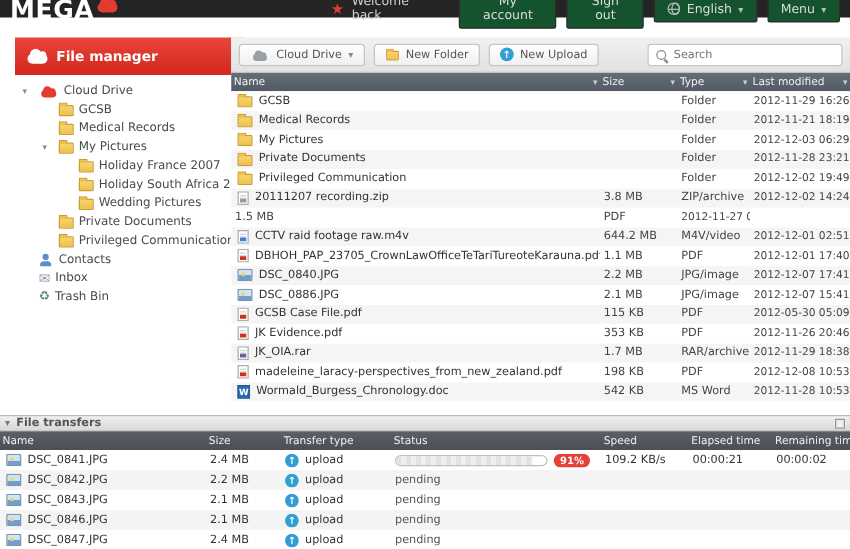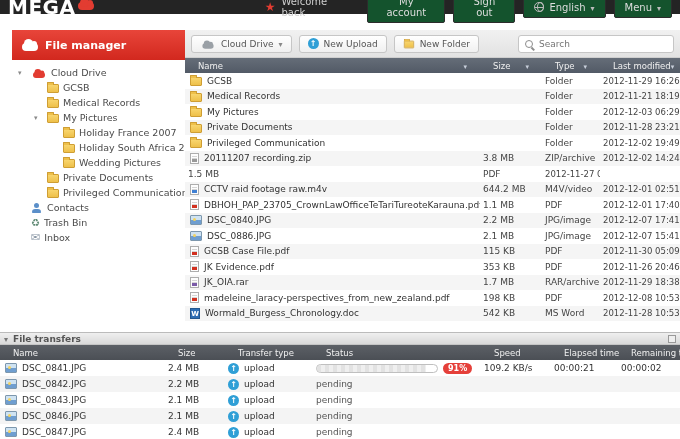--- a/index.html
+++ b/index.html
@@ -76,21 +76,21 @@
   .wbtn{background:linear-gradient(#ffffff,#f0f0f0);border:1px solid #c6c6c6;border-radius:3px;height:18px;
     display:flex;align-items:center;gap:5px;padding:0 8px;font-size:9px;color:#555;cursor:pointer;font-family:inherit;}
   .wbtn .i-folder{transform:scale(.85);}
   .wbtn .i-cloud{transform:scale(.7);margin-top:4px;}
   .search{position:absolute;right:6px;top:5px;width:156px;height:18px;background:#fff;border:1px solid #c6c6c6;border-radius:3px;
     display:flex;align-items:center;gap:4px;padding:0 5px;}
   .search input{border:none;outline:none;width:100%;font-size:9px;color:#555;font-family:inherit;background:transparent;}
 
   #fhead{display:grid;grid-template-columns:1fr 62px 58px 80px;height:15px;align-items:center;
     background:linear-gradient(#656d78,#525a66);}
-  .hcell{display:flex;align-items:center;justify-content:space-between;padding:0 13px;font-size:8.5px;color:#f0f0f0;cursor:pointer;white-space:nowrap;text-align:center;}
+  .hcell{display:flex;align-items:center;justify-content:space-between;padding:0 2px;font-size:8.5px;color:#f0f0f0;cursor:pointer;white-space:nowrap;text-align:center;}
   #flist{position:absolute;left:0;top:43px;right:0;bottom:0;overflow:hidden;background:#fff;}
   .frow{display:grid;grid-template-columns:1fr 62px 58px 80px;height:15.5px;align-items:center;font-size:9px;color:#333;cursor:pointer;}
   .frow.alt{background:#f5f5f5;}
   .frow .cell{padding:0 3px;white-space:nowrap;overflow:hidden;}
   .ncell{display:flex;gap:5px;align-items:center;padding-left:5px !important;}
   .cell.size,.cell.type{color:#444;}
   .cell.modified{font-size:8.5px;color:#444;}
 
   
   #transfers{position:absolute;left:0;top:332px;right:0;bottom:0;background:#fff;}
@@ -186,45 +186,45 @@
         <span class="ic i-folder"></span>
         <span class="tlabel">Privileged Communication</span>
       </div>
       <div class="titem" style="padding-left: 6px;">
         <span class="exp-sp"></span>
         <span class="ic i-person"></span>
         <span class="tlabel">Contacts</span>
       </div>
       <div class="titem" style="padding-left: 6px;">
         <span class="exp-sp"></span>
+        <span class="ic i-mail"></span>
+        <span class="tlabel">Inbox</span>
+      </div>
+      <div class="titem" style="padding-left: 6px;">
+        <span class="exp-sp"></span>
         <span class="ic i-trash"></span>
         <span class="tlabel">Trash Bin</span>
-      </div>
-      <div class="titem" style="padding-left: 6px;">
-        <span class="exp-sp"></span>
-        <span class="ic i-mail"></span>
-        <span class="tlabel">Inbox</span>
       </div>
     </div>
 </div>
 
 <div id="main">
   <div id="toolbar">
     <button class="wbtn">
       <span class="ic i-cloud grey"></span>
       <span>Cloud Drive</span>
       <span class="ic i-caret"></span>
     </button>
     <button class="wbtn">
+      <span class="ic i-folder"></span>
+      <span>New Folder</span>
+    </button>
+    <button class="wbtn">
       <span class="ic i-up"></span>
       <span>New Upload</span>
-    </button>
-    <button class="wbtn">
-      <span class="ic i-folder"></span>
-      <span>New Folder</span>
     </button>
     <div class="search">
       <span class="ic i-mag"></span>
       <input placeholder="Search" style="">
     </div>
   </div>
   <div id="fhead">
     <div class="hcell">
       <span>Name</span>
       <span class="sortarrow"></span>
@@ -338,21 +338,21 @@
         <div class="cell type">JPG/image</div>
         <div class="cell modified">2012-12-07 15:41</div>
       </div>
       <div class="frow alt">
         <div class="cell ncell">
           <span class="ic i-page pdf"></span>
           <span class="ntext">GCSB Case File.pdf</span>
         </div>
         <div class="cell size">115 KB</div>
         <div class="cell type">PDF</div>
-        <div class="cell modified">2012-11-30 05:09</div>
+        <div class="cell modified">2012-05-30 05:09</div>
       </div>
       <div class="frow">
         <div class="cell ncell">
           <span class="ic i-page pdf"></span>
           <span class="ntext">JK Evidence.pdf</span>
         </div>
         <div class="cell size">353 KB</div>
         <div class="cell type">PDF</div>
         <div class="cell modified">2012-11-26 20:46</div>
       </div>

